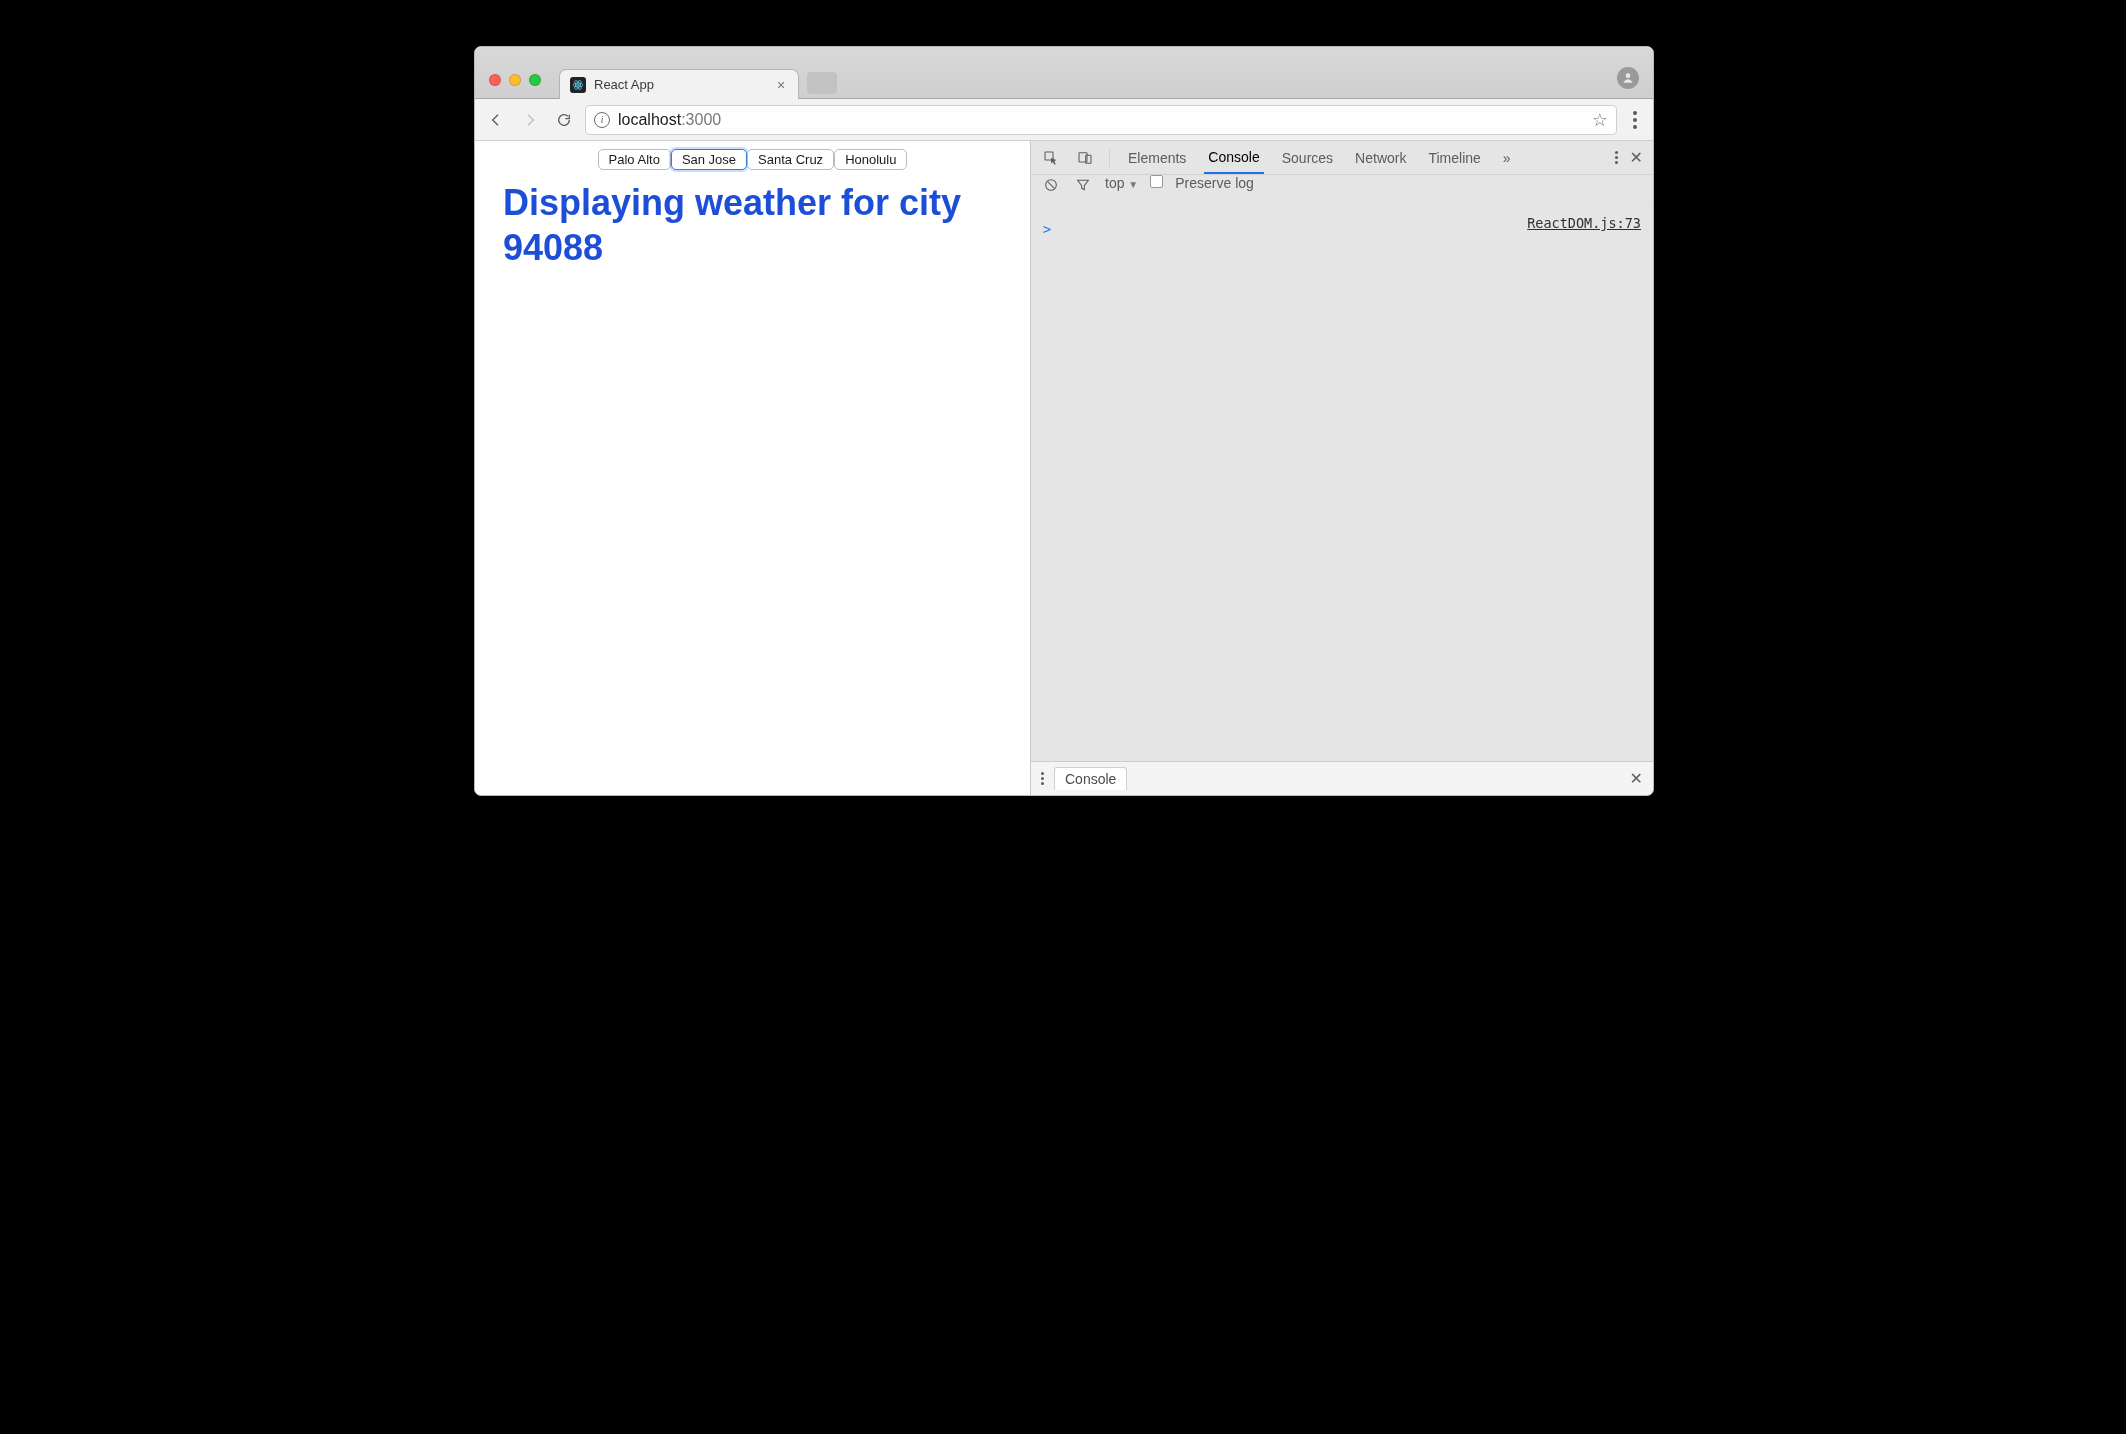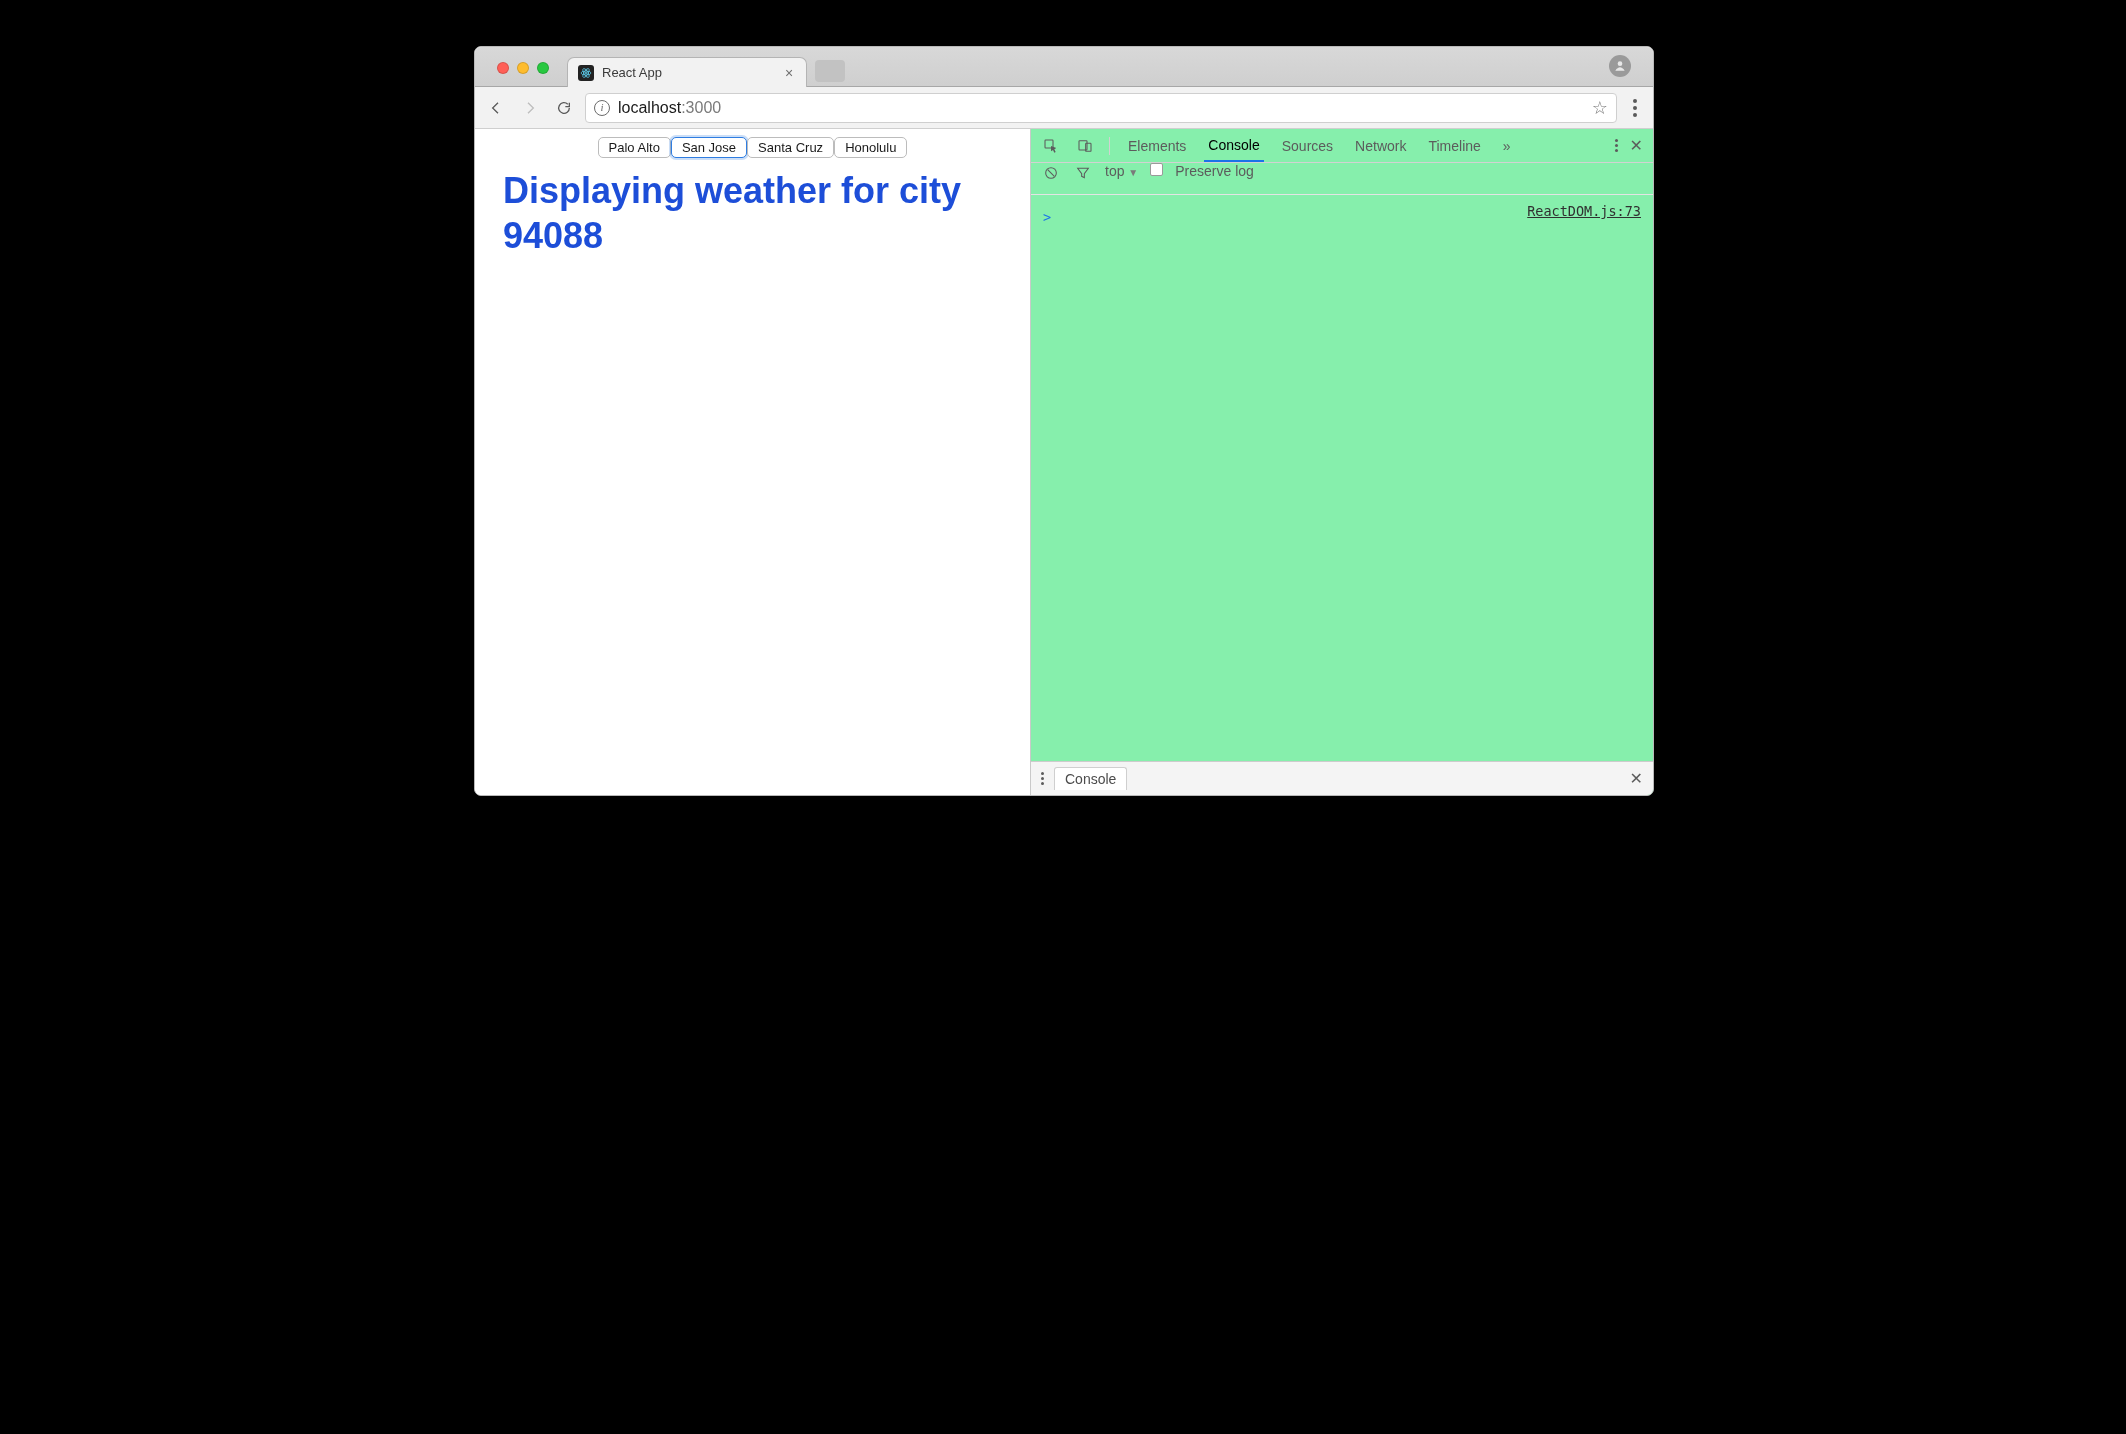--- a/index.html
+++ b/index.html
@@ -24,24 +24,24 @@
     border-radius: 7px;
     overflow: hidden;
     box-shadow: 0 20px 60px rgba(0,0,0,.5);
     display: flex;
     flex-direction: column;
     border: 1px solid #b9b9b9;
   }
 
   
   .tabstrip {
-    height: 40px;
+    height: 52px;
     display: flex;
     align-items: flex-end;
-    padding: 0 16px;
+    padding: 0 8px;
     background: linear-gradient(#d8d8d8, #cfcfcf);
     border-bottom: 1px solid #a7a7a7;
   }
   .traffic-lights { display: flex; gap: 8px; align-items: center; margin-left: 6px; margin-right: 18px; margin-bottom: 12px; }
   .tl { width: 12px; height: 12px; border-radius: 50%; border: 1px solid rgba(0,0,0,.15); }
   .tl.red { background:#ff5f57; }
   .tl.yellow { background:#febc2e; }
   .tl.green { background:#28c840; }
 
   .tab {
@@ -131,21 +131,21 @@
     text-align:left;
     font-size: 36px;
     font-weight: 800;
     color:#1d4ed8;
     margin: 10px 28px 0;
     line-height:1.25;
   }
 
   
   .devtools {
-    flex:1; display:flex; flex-direction:column; background:#86efac; min-width:0;
+    flex:1; display:flex; flex-direction:column; background:#e5e5e5; min-width:0;
   }
   .dt-tabs {
     height: 34px; border-bottom:1px solid #d2d2d2;
     display:flex; align-items:center; padding: 0 10px; gap:14px; color:#5c5c5c; font-size:14px;
   }
   .dt-ico { display:flex; align-items:center; justify-content:center; width:20px; height:20px; }
   .dt-ico svg { width:16px; height:16px; stroke:#5c5c5c; fill:none; stroke-width:1.6; }
   .dt-sep { width:1px; height:18px; background:#d2d2d2; }
   .dt-tab { padding: 0 4px; height:100%; display:flex; align-items:center; cursor:default; }
   .dt-tab.active { color:#000; border-bottom:2px solid #1a73e8; }

